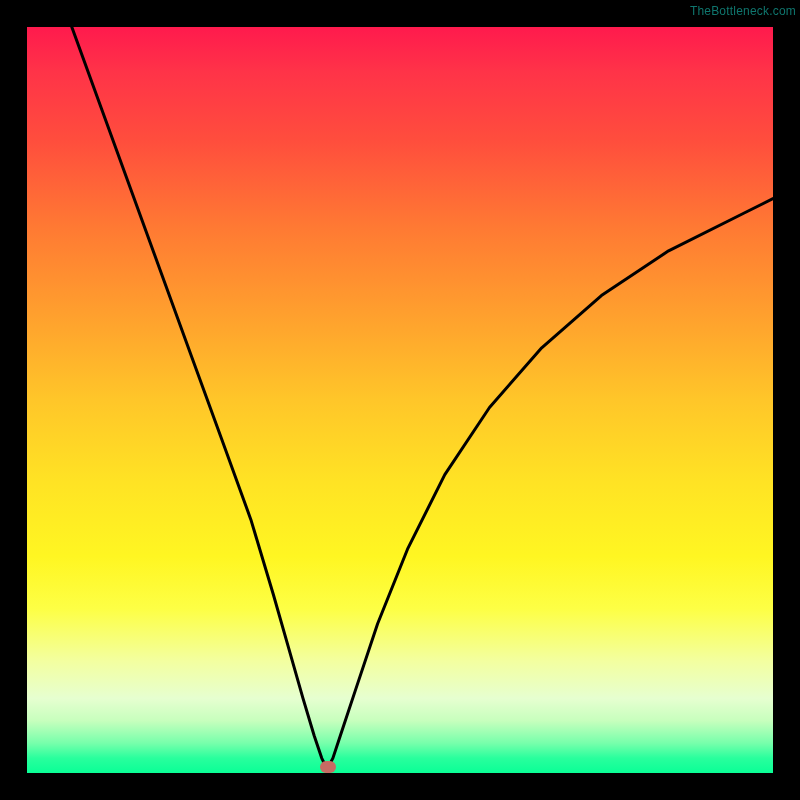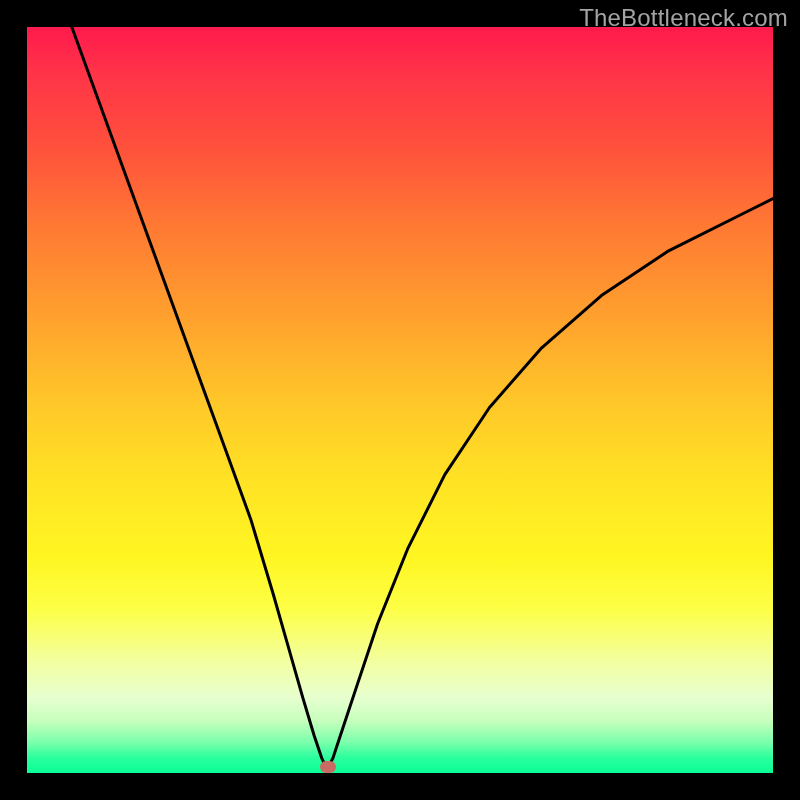--- a/index.html
+++ b/index.html
@@ -36,23 +36,23 @@
       #f3ffa0 85%,
       #e6ffd0 90%,
       #c7ffbd 93%,
       #77ffab 96%,
       #29ff9d 98%,
       #0aff96 100%);
   }
   .watermark {
     position: absolute;
     top: 4px;
-    right: 12px;
-    color: #a3a3a3;
-    font-size: 24px;
+    right: 4px;
+    color: #0f766e;
+    font-size: 12px;
     letter-spacing: 0.2px;
     user-select: none;
   }
   svg.curve {
     position: absolute;
     inset: 0;
     width: 100%;
     height: 100%;
   }
   .minpoint {

